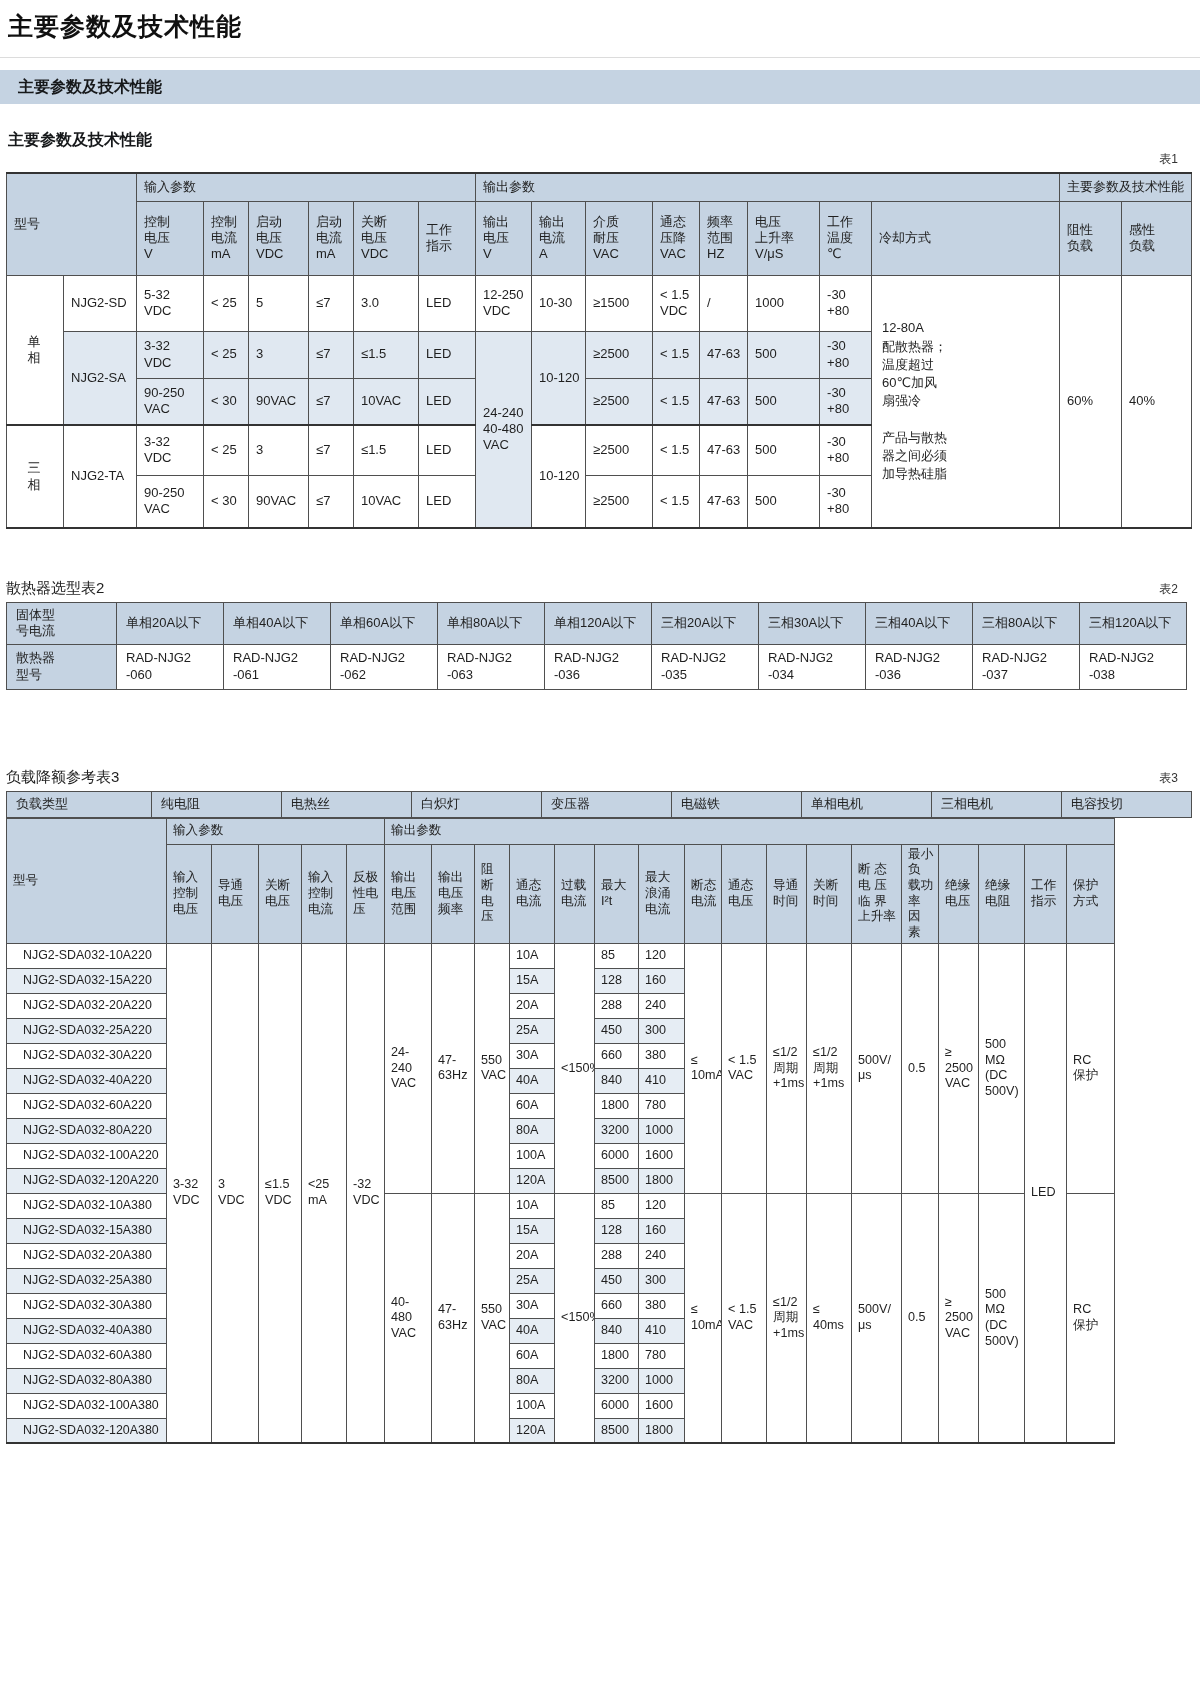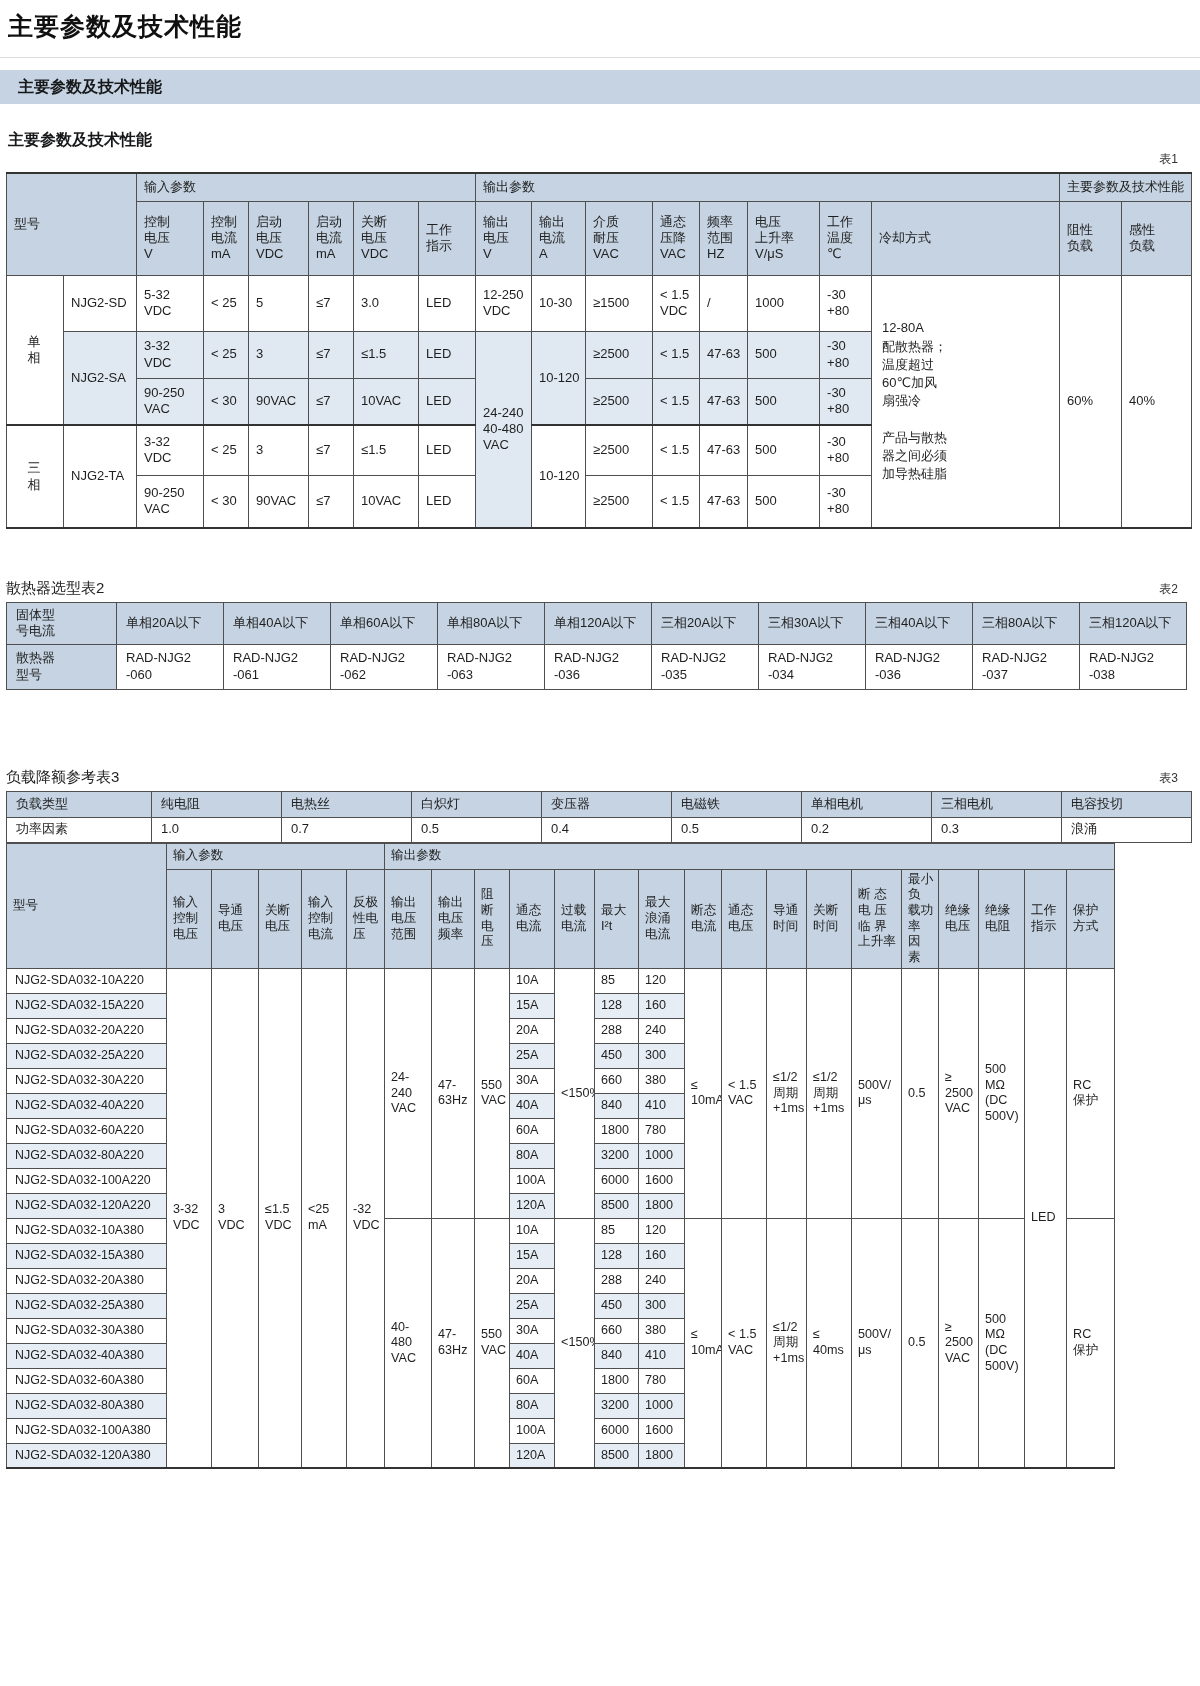--- a/index.html
+++ b/index.html
@@ -47,21 +47,21 @@
   #t3 tr.hdr{height:26px;}
   #t3 tr.shade td{background:#e0e8f1;}
   
   #t4{width:1108px;font-size:12.6px;border-bottom:2px solid #333;}
   #t4 th{padding:2px 3px 2px 6px;}
   #t4 td{padding:1px 3px 1px 6px;}
   #t4 thead tr.ga{height:26px;}
   #t4 thead tr.gb{height:76px;}
   #t4 tbody tr{height:25px;}
   #t4 tbody tr:nth-child(even) td.pr{background:#e6edf4;}
-  #t4 td.model{font-size:12.4px;padding-left:8px;white-space:nowrap;}
+  #t4 td.model{font-size:12.4px;padding-left:16px;white-space:nowrap;}
 </style>
 </head>
 <body>
 
 <div>
 
   <div class="title-wrap">
     <h1>主要参数及技术性能</h1>
   </div>
 
@@ -336,31 +336,20 @@
       <tr class="hdr">
         <th>负载类型</th>
         <th>纯电阻</th>
         <th>电热丝</th>
         <th>白炽灯</th>
         <th>变压器</th>
         <th>电磁铁</th>
         <th>单相电机</th>
         <th>三相电机</th>
         <th>电容投切</th>
-      </tr>
-      <tr>
-        <td>功率因素</td>
-        <td>1.0</td>
-        <td>0.7</td>
-        <td>0.5</td>
-        <td>0.4</td>
-        <td>0.5</td>
-        <td>0.2</td>
-        <td>0.3</td>
-        <td>浪涌</td>
       </tr>
     </tbody>
   </table>
 
 
   <table id="t4">
     <colgroup>
       <col style="width:160px">
         <col style="width:45px">
         <col style="width:47px">

